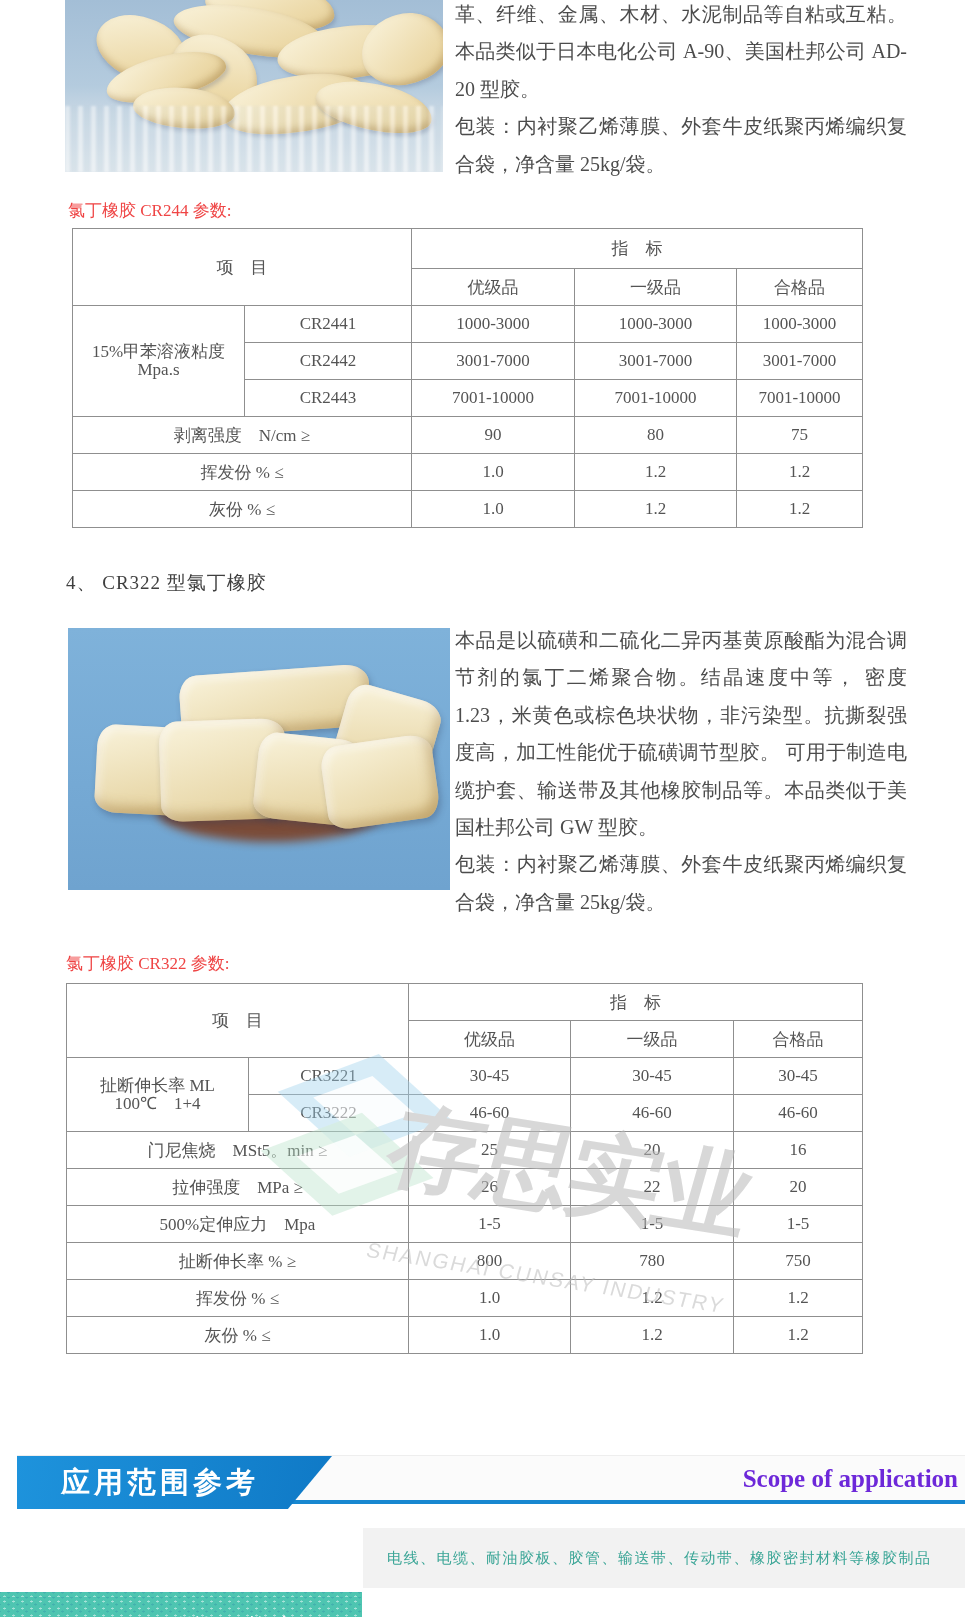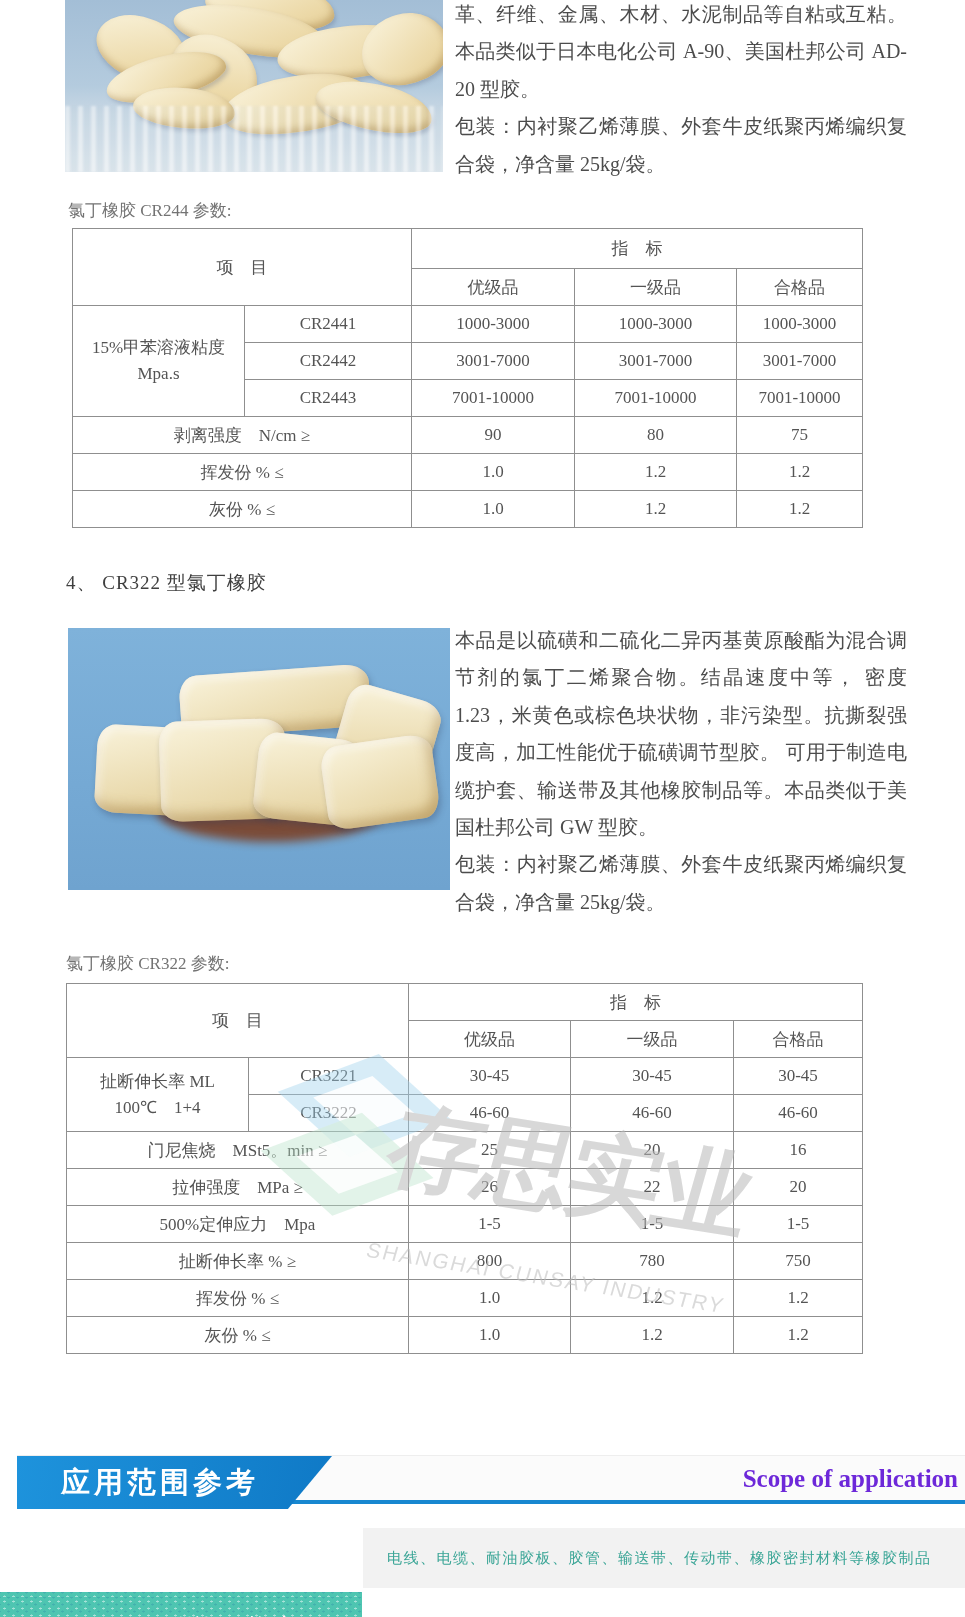--- a/index.html
+++ b/index.html
@@ -24,32 +24,32 @@
   .block { position:absolute; background:linear-gradient(165deg,#f6eed2 15%,#e8d7a8 80%,#ddc68e);
     border-radius:18px 24px 16px 22px/22px 18px 24px 16px;
     box-shadow:inset -5px -7px 12px rgba(150,110,50,.38), inset 4px 5px 8px rgba(255,255,255,.55), 2px 4px 6px rgba(50,60,90,.3); }
 
   
   .bodytext { position:absolute; width:452px; font-size:20px; line-height:37.4px;
     color:#4c4c4c; text-align:justify; }
   #intro-text { left:455px; top:-4px; }
   #cr322-text { left:455px; top:622px; }
   .section-heading { position:absolute; left:66px; top:570px; font-size:19px; color:#3f3f3f; letter-spacing:1px; }
-  .tbl-title { position:absolute; font-size:17px; color:#737373;font-family:Liberation Serif, serif; }
+  .tbl-title { position:absolute; font-size:17px; color:#ef4444;font-family:Liberation Serif, serif; }
   #t1-title { left:68px; top:199px; }
   #t2-title { left:66px; top:952px; }
 
   
   table.spec { border-collapse:collapse; table-layout:fixed; font-size:17px; color:#545454; background:transparent; }
   table.spec td { border:1px solid #8f8f8f; text-align:center; vertical-align:middle; padding:0 3px; }
   #table1 { position:absolute; left:72px; top:228px; width:790px; }
   #table2 { position:absolute; left:66px; top:983px; width:796px; }
   table.spec tr { height:37px; }
   #table1 tr.hrow1 { height:40px; }
-  .grouplabel { line-height:26px; }
+  .grouplabel { line-height:18px; }
 
   
   #watermark { position:absolute; left:272px; top:1082px; width:480px; height:275px;
     transform:rotate(9deg) skewX(-7deg); opacity:.55; pointer-events:none; z-index:6; }
   #wm-cn { position:absolute; left:102px; top:18px; font-size:94px; font-weight:700;
     color:#b9b9b9; letter-spacing:-4px; white-space:nowrap; }
   #wm-en { position:absolute; left:108px; top:178px; font-size:21px; color:#bdbdbd;
     letter-spacing:2px; font-family:"Liberation Sans",sans-serif; white-space:nowrap; }
   #wm-logo { position:absolute; left:-30px; top:-10px; }
 

